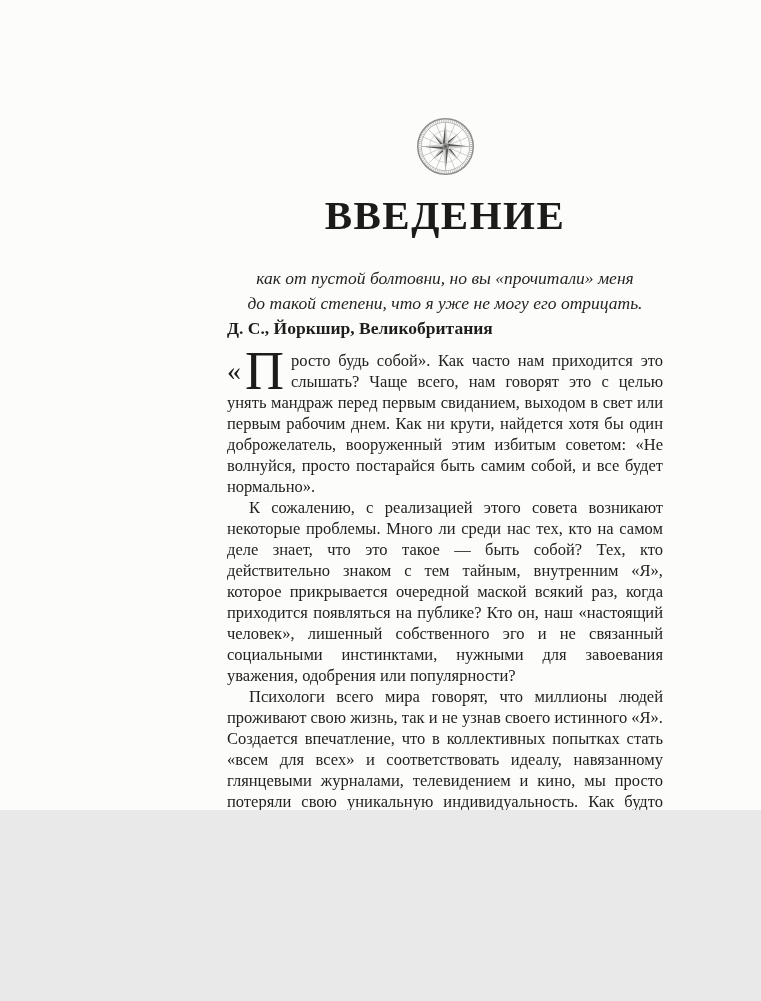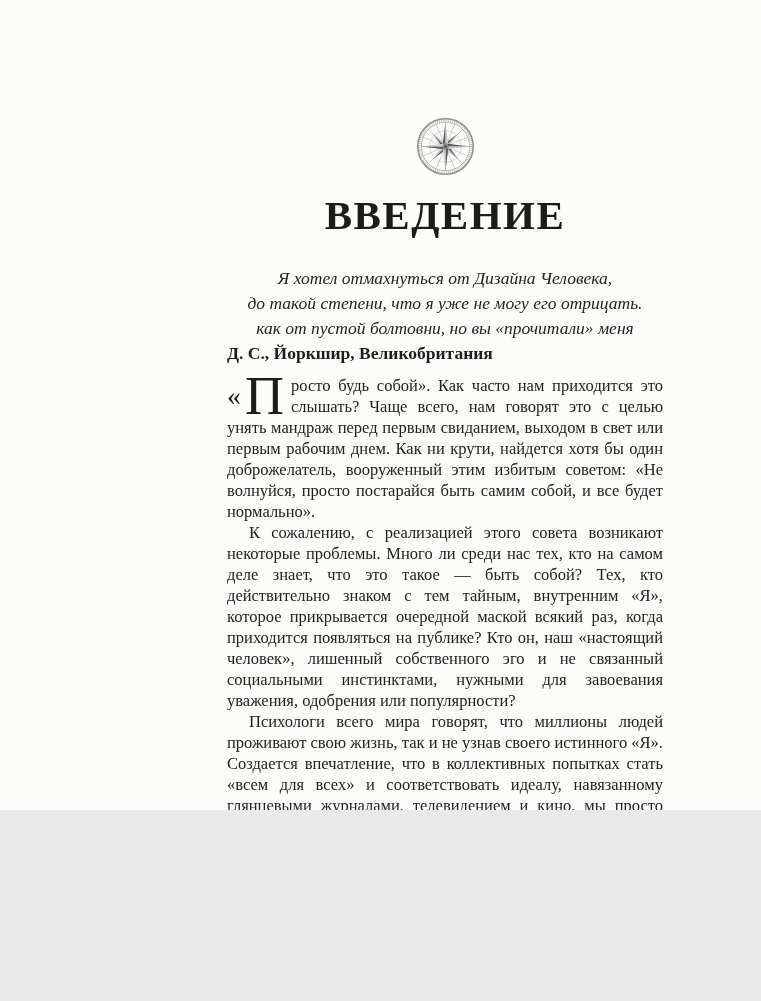--- a/index.html
+++ b/index.html
@@ -159,23 +159,22 @@
           </g>
         </g>
         <circle cx="50" cy="50" r="5" fill="#8a8a88"></circle>
         <circle cx="50" cy="50" r="2.2" fill="#4e4e4c"></circle>
       </svg>
     </div>
 
     <h1 class="chapter-title">ВВЕДЕНИЕ</h1>
 
     <div class="epigraph">
-      <div>Я хотел отмахнуться от Дизайна Человека,</div>
+      <div>как от пустой болтовни, но вы «прочитали» меня</div>
       <div>до такой степени, что я уже не могу его отрицать.</div>
-      <div>как от пустой болтовни, но вы «прочитали» меня</div>
       <div class="epigraph-attribution">Д. С., Йоркшир, Великобритания</div>
     </div>
 
     <div class="body-text">
       <p>
         <span class="opening-quote-mark">«</span>
         <span class="drop-cap">П</span>
         <span>росто будь собой». Как часто нам приходится это слышать? Чаще всего, нам говорят это с целью унять мандраж перед первым свиданием, выходом в свет или первым рабочим днем. Как ни крути, найдется хотя бы один доброжелатель, вооруженный этим избитым советом: «Не волнуйся, просто постарайся быть самим собой, и все будет нормально».</span>
       </p>
       <p class="indented">К сожалению, с реализацией этого совета возникают некоторые проблемы. Много ли среди нас тех, кто на самом деле знает, что это такое — быть собой? Тех, кто действительно знаком с тем тайным, внутренним «Я», которое прикрывается очередной маской всякий раз, когда приходится появляться на публике? Кто он, наш «настоящий человек», лишенный собственного эго и не связанный социальными инстинктами, нужными для завоевания уважения, одобрения или популярности?</p>

